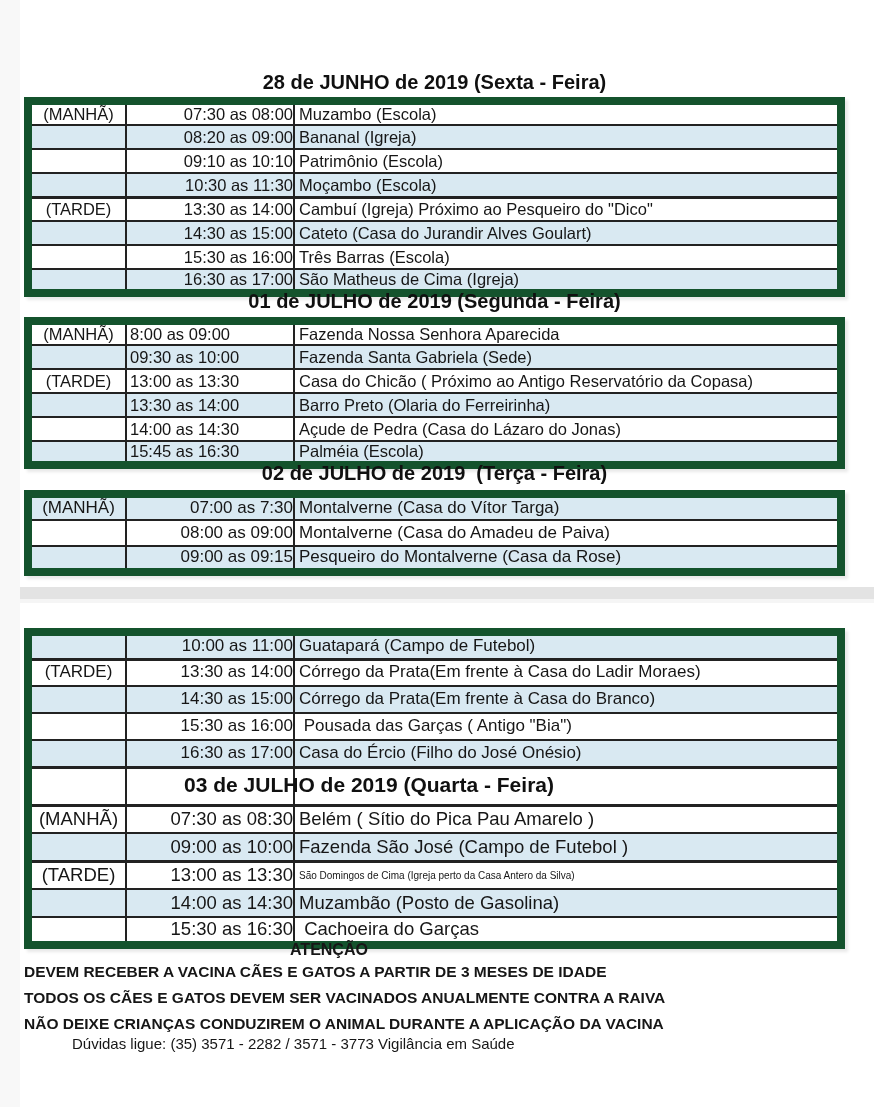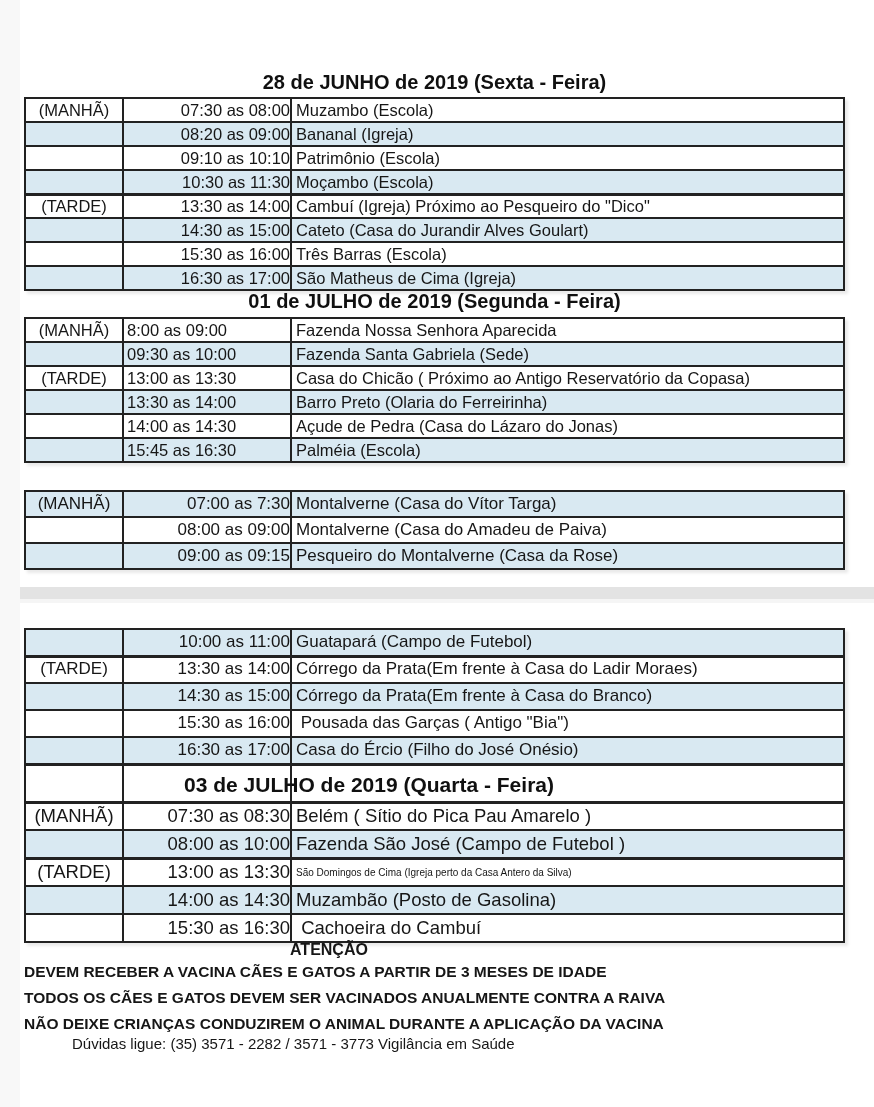--- a/index.html
+++ b/index.html
@@ -5,21 +5,21 @@
   html,body{margin:0;padding:0;background:#fff;}
   body{width:874px;height:1107px;font-family:"Liberation Sans",sans-serif;color:#161616;}
   .page{position:relative;width:874px;height:1107px;background:#fff;overflow:hidden;}
   .left-strip{position:absolute;left:0;top:0;width:20px;height:1107px;background:#f8f8f8;}
   .page-gap{position:absolute;left:20px;top:587px;width:854px;height:12px;background:#e3e3e3;border-bottom:4px solid #f5f5f5;}
 
   .title{position:absolute;left:24px;width:821px;text-align:center;font-weight:bold;font-size:20px;white-space:pre;color:#101010;}
   .t-1{top:71px}.t-2{top:290px}.t-3{top:462px}
 
   table.sched{position:absolute;left:24px;width:821px;border-collapse:collapse;table-layout:fixed;background:#fff;
-              border:2px solid #14532d;box-shadow:3px 3px 3px rgba(0,0,0,0.09);}
+              border:8px solid #14532d;box-shadow:3px 3px 3px rgba(0,0,0,0.09);}
   .pos-t1{top:97px}.pos-t2{top:317px}.pos-t3{top:490px}.pos-t4{top:628px}
   col.w1{width:98px} col.w2{width:168px}
 
   td{border:2px solid #222;padding:0;vertical-align:middle;font-size:16.5px;overflow:hidden;line-height:1.1;}
   .c-period{text-align:center;}
   .c-time{text-align:right;}
   .c-place{text-align:left;padding-left:4px;white-space:pre;}
   .pos-t2 .c-time{text-align:left;padding-left:3px;margin-left:8px;}
 
   .pos-t1 tr,.pos-t2 tr{height:24px;}
@@ -140,20 +140,21 @@
     <td class="c-place">Açude de Pedra (Casa do Lázaro do Jonas)</td>
   </tr>
         <tr>
     <td class="c-period"></td>
     <td class="c-time">15:45 as 16:30</td>
     <td class="c-place">Palméia (Escola)</td>
   </tr>
       </tbody>
   </table>
 
+  <div class="title t-3">02 de JULHO de 2019  (Terça - Feira)</div>
   <table class="sched pos-t3">
     <colgroup>
         <col class="w1">
         <col class="w2">
         <col>
       </colgroup>
     <tbody id="tb3">
         <tr>
     <td class="c-period">(MANHÃ)</td>
     <td class="c-time">07:00 as 7:30</td>
@@ -215,37 +216,37 @@
       </tr>
     </tbody>
     <tbody id="tb4b">
         <tr>
     <td class="c-period">(MANHÃ)</td>
     <td class="c-time">07:30 as 08:30</td>
     <td class="c-place">Belém ( Sítio do Pica Pau Amarelo )</td>
   </tr>
         <tr>
     <td class="c-period"></td>
-    <td class="c-time">08:00 as 10:00</td>
+    <td class="c-time">09:00 as 10:00</td>
     <td class="c-place">Fazenda São José (Campo de Futebol )</td>
   </tr>
         <tr>
     <td class="c-period">(TARDE)</td>
     <td class="c-time">13:00 as 13:30</td>
     <td class="c-place">São Domingos de Cima (Igreja perto da Casa Antero da Silva)</td>
   </tr>
         <tr>
     <td class="c-period"></td>
     <td class="c-time">14:00 as 14:30</td>
     <td class="c-place">Muzambão (Posto de Gasolina)</td>
   </tr>
         <tr>
     <td class="c-period"></td>
     <td class="c-time">15:30 as 16:30</td>
-    <td class="c-place"> Cachoeira do Cambuí</td>
+    <td class="c-place"> Cachoeira do Garças</td>
   </tr>
       </tbody>
   </table>
   <div class="inline-title">03 de JULHO de 2019 (Quarta - Feira)</div>
 
   <div class="f f-attention">ATENÇÃO</div>
   <div class="f f-notice f-n1">DEVEM RECEBER A VACINA CÃES E GATOS A PARTIR DE 3 MESES DE IDADE</div>
   <div class="f f-notice f-n2">TODOS OS CÃES E GATOS DEVEM SER VACINADOS ANUALMENTE CONTRA A RAIVA</div>
   <div class="f f-notice f-n3">NÃO DEIXE CRIANÇAS CONDUZIREM O ANIMAL DURANTE A APLICAÇÃO DA VACINA</div>
   <div class="f f-contact">Dúvidas ligue: (35) 3571 - 2282 / 3571 - 3773 Vigilância em Saúde</div>

